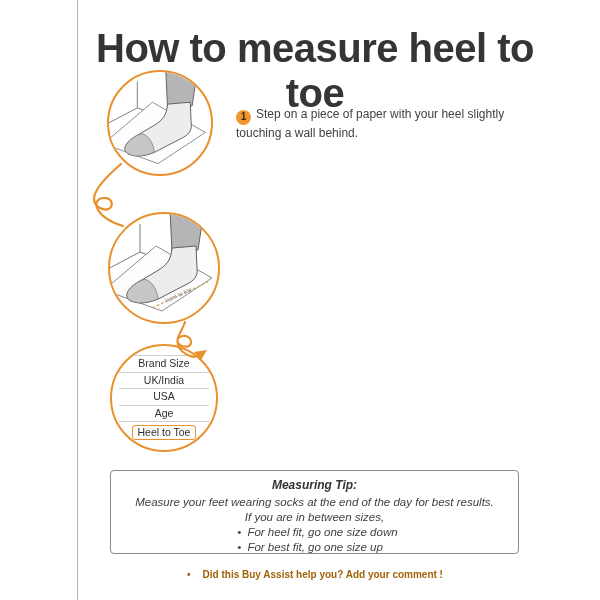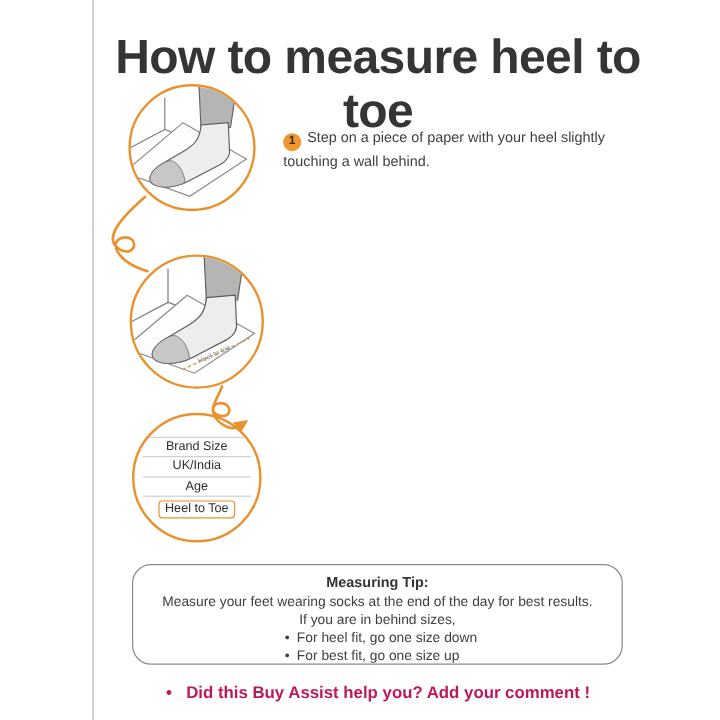--- a/index.html
+++ b/index.html
@@ -30,29 +30,29 @@
   .size-list { position:absolute; left:0; top:0; width:100%; height:100%;
     display:flex; flex-direction:column; justify-content:center; align-items:center; padding:0 5px; }
   .size-row { width:96%; text-align:center; font-size:10.5px; color:#2f2f2f; line-height:15.5px;
     border-bottom:1px solid #cfcfcf; }
   .size-row.first { border-top:1px solid #cfcfcf; }
   .size-row.last { border-bottom:none; padding-top:3px; }
   .heel-box { display:inline-block; border:1px solid #E8912D; border-radius:3px; padding:0 5px;
     font-size:10.5px; line-height:13px; color:#2f2f2f; }
 
   .tip-box { position:absolute; left:32px; top:470px; width:409px; height:84px;
-    border:1px solid #8a8a8a; border-radius:16px; padding-top:7px; text-align:center; color:#3f3f3f; }
+    border:1px solid #8a8a8a; border-radius:4px; padding-top:7px; text-align:center; color:#3f3f3f;font-style:italic; }
   .tip-title { font-size:12px; font-weight:bold; color:#333; margin-bottom:3px; }
   .tip-line { font-size:11.5px; line-height:15px; }
   .tip-bullets { display:inline-block; text-align:left; list-style:none; }
   .tip-bullets li { font-size:11.5px; line-height:14.5px; }
   .tip-bullets .blt { display:inline-block; width:16px; text-align:center; }
 
   .footer-note { position:absolute; left:0; top:569px; width:100%; text-align:center;
-    font-size:14px; font-weight:bold; color:#be185d; }
+    font-size:10px; font-weight:bold; color:#a16207; }
   .footer-note .blt { margin-right:12px; }
 </style>
 </head>
 <body>
 
 <div class="canvas">
   <div class="content">
 
     <h1 class="page-title">How to measure heel to toe</h1>
 
@@ -83,20 +83,21 @@
         <path d="M30 67 C17 74 13 83 21 87 C29 91 41 88 48 85 C47 76 43 69 37 66 C35 65 32 66 30 67 Z" fill="#c7c7c7" stroke="#5d5d5d" stroke-width="0.6"></path>
         <line x1="42" y1="94" x2="98" y2="68" stroke="#c8a45a" stroke-width="1.2" stroke-dasharray="3 2"></line>
         <text x="56" y="89" font-size="6" fill="#8a8a8a" transform="rotate(-25 56 89)">Heel to toe</text>
       </svg>
     </div>
 
     <div class="circle circle-3">
       <div class="size-list">
         <div class="size-row first">Brand Size</div>
         <div class="size-row">UK/India</div>
+        <div class="size-row">USA</div>
         <div class="size-row">Age</div>
         <div class="size-row last">
           <span class="heel-box">Heel to Toe</span>
         </div>
       </div>
     </div>
 
     <svg class="connectors" viewBox="0 0 165 230">
       <path d="M41 14 C18 34 6 50 20 58 C34 65 36 46 23 48 C10 50 16 68 43 76" fill="none" stroke="#E8912D" stroke-width="2.2" stroke-linecap="round"></path>
       <path d="M105 172 C101 184 92 192 102 196 C114 200 114 185 103 186 C93 187 97 201 110 206 C115 208 118 206 120 203" fill="none" stroke="#E8912D" stroke-width="2.2" stroke-linecap="round"></path>
@@ -104,21 +105,21 @@
     </svg>
 
     <p class="step step-1">
       <span class="badge">1</span><span class="step-text">Step on a piece of paper with your heel slightly
 touching a wall behind.</span>
     </p>
 
     <div class="tip-box">
       <div class="tip-title">Measuring Tip:</div>
       <div class="tip-line">Measure your feet wearing socks at the end of the day for best results.</div>
-      <div class="tip-line">If you are in behind sizes,</div>
+      <div class="tip-line">If you are in between sizes,</div>
       <ul class="tip-bullets">
         <li><span class="blt">•</span><span>For heel fit, go one size down</span></li>
         <li><span class="blt">•</span><span>For best fit, go one size up</span></li>
       </ul>
     </div>
 
     <div class="footer-note">
       <span class="blt">•</span><span>Did this Buy Assist help you? Add your comment !</span>
     </div>
 

